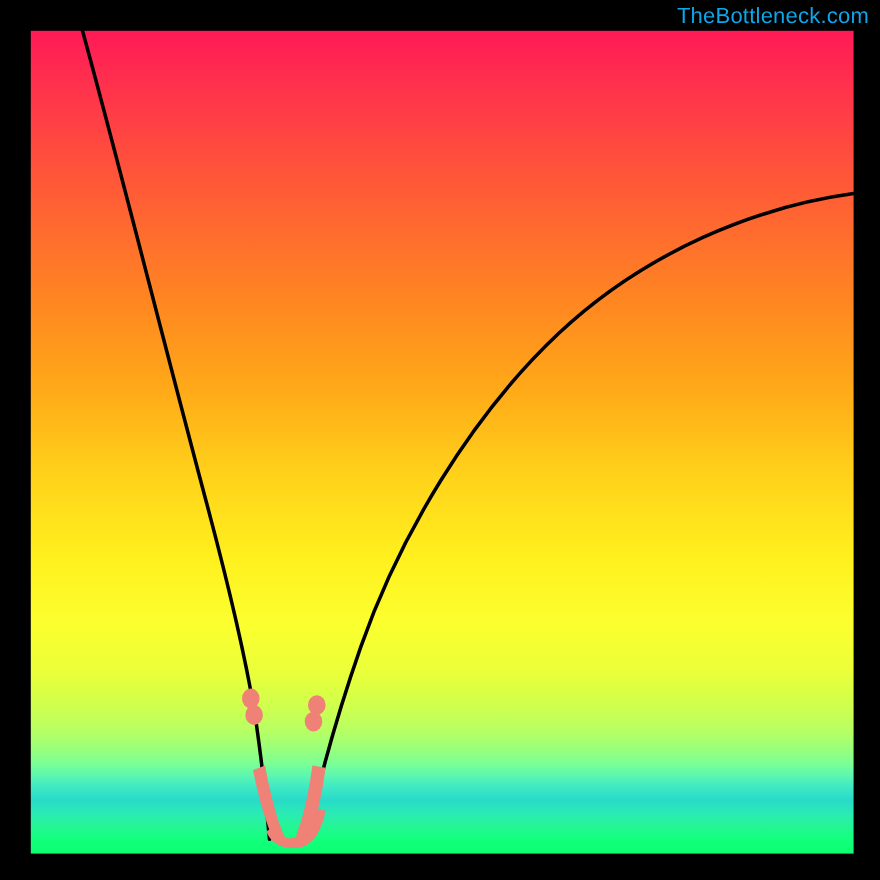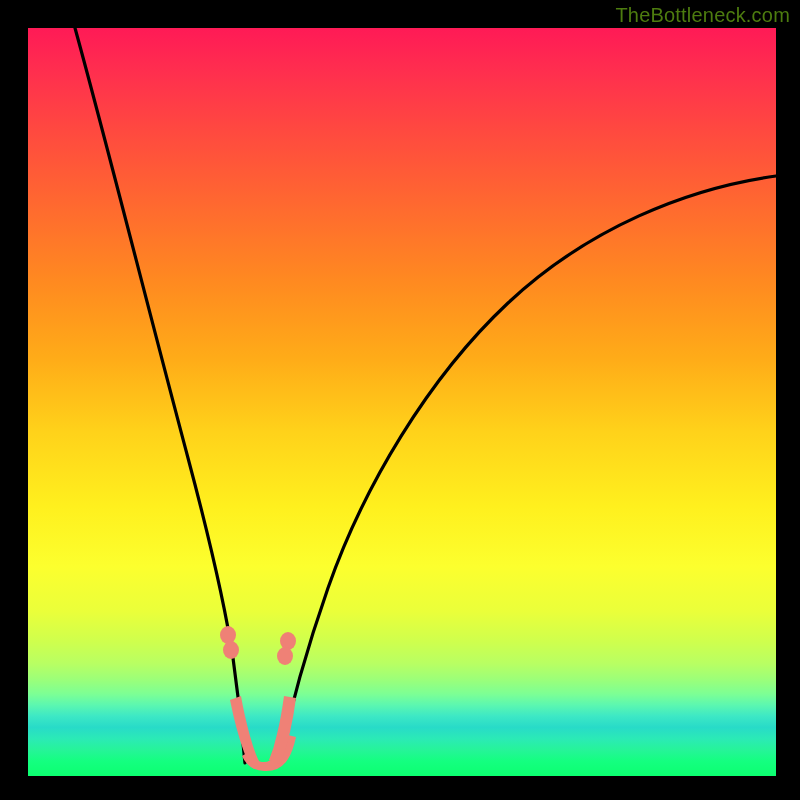--- a/index.html
+++ b/index.html
@@ -56,21 +56,21 @@
       #2beab6 95%,
       #26f499 96.5%,
       #14ff80 98%,
       #0cff70 100%
     );
   }
   .watermark {
     position: absolute;
     top: 4px;
     right: 10px;
-    color: #4d7c0f;
+    color: #0ea5e9;
     font-size: 20px;
     font-weight: 500;
     letter-spacing: 0.2px;
     user-select: none;
   }
   svg.curves {
     position: absolute;
     left: 0;
     top: 0;
     width: 748px;

